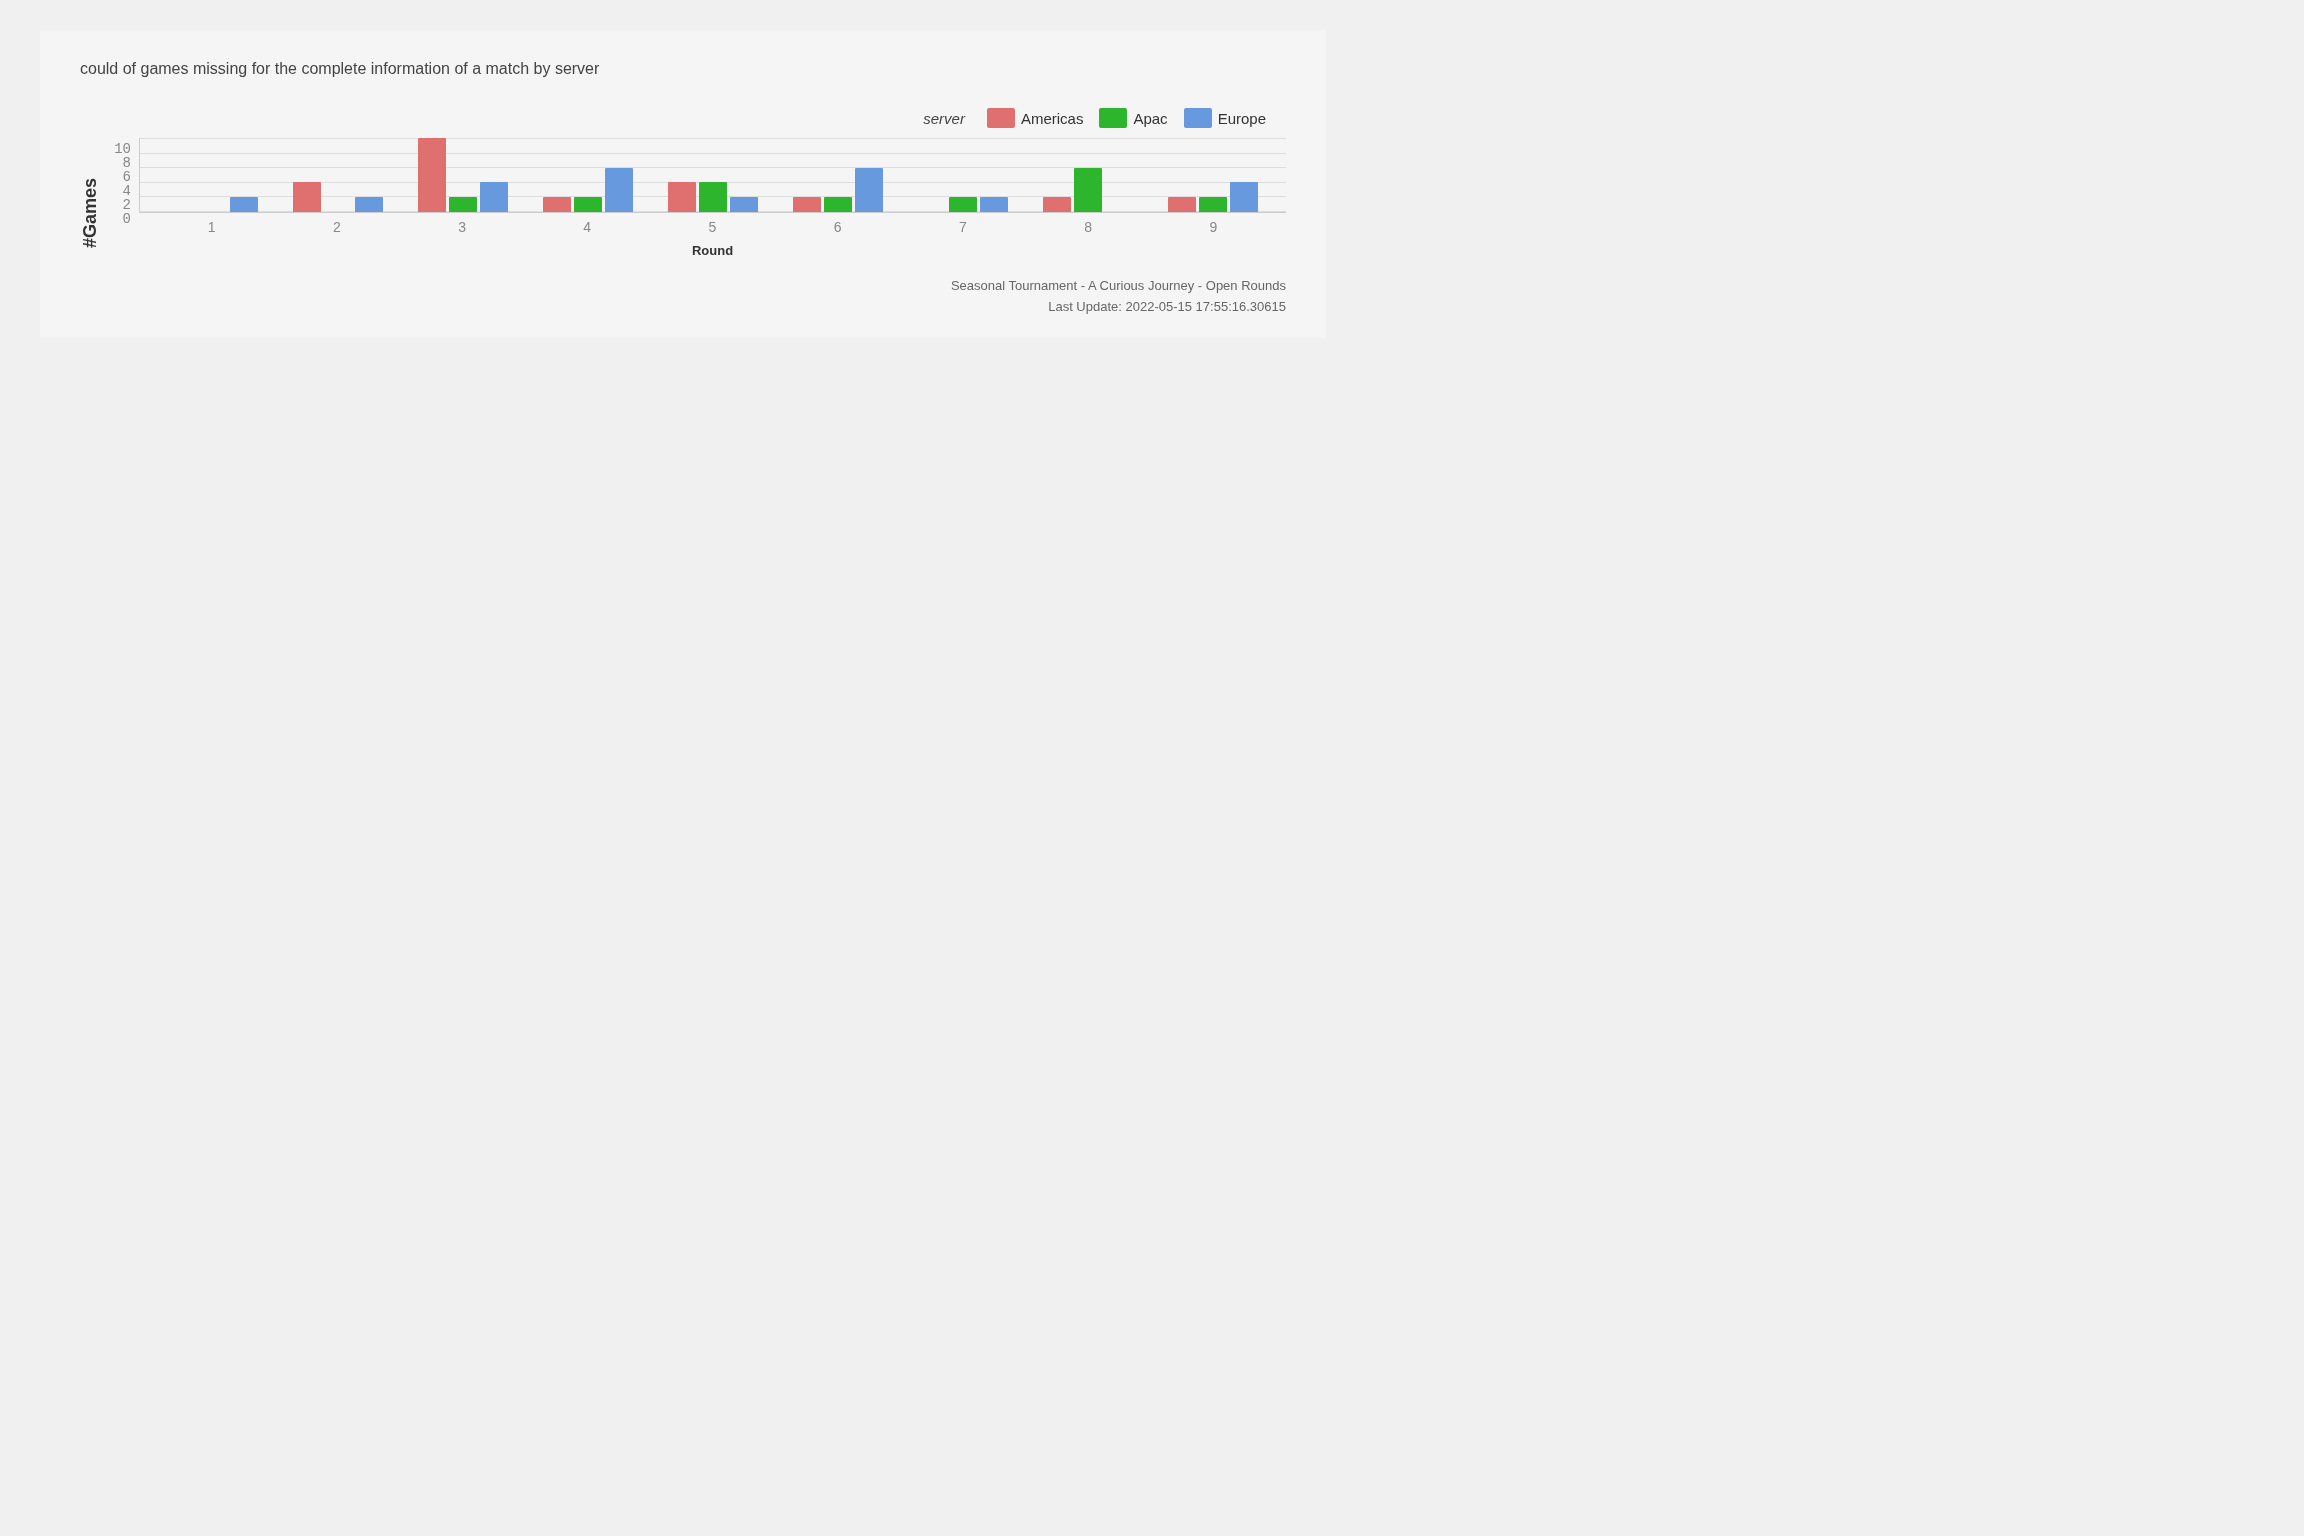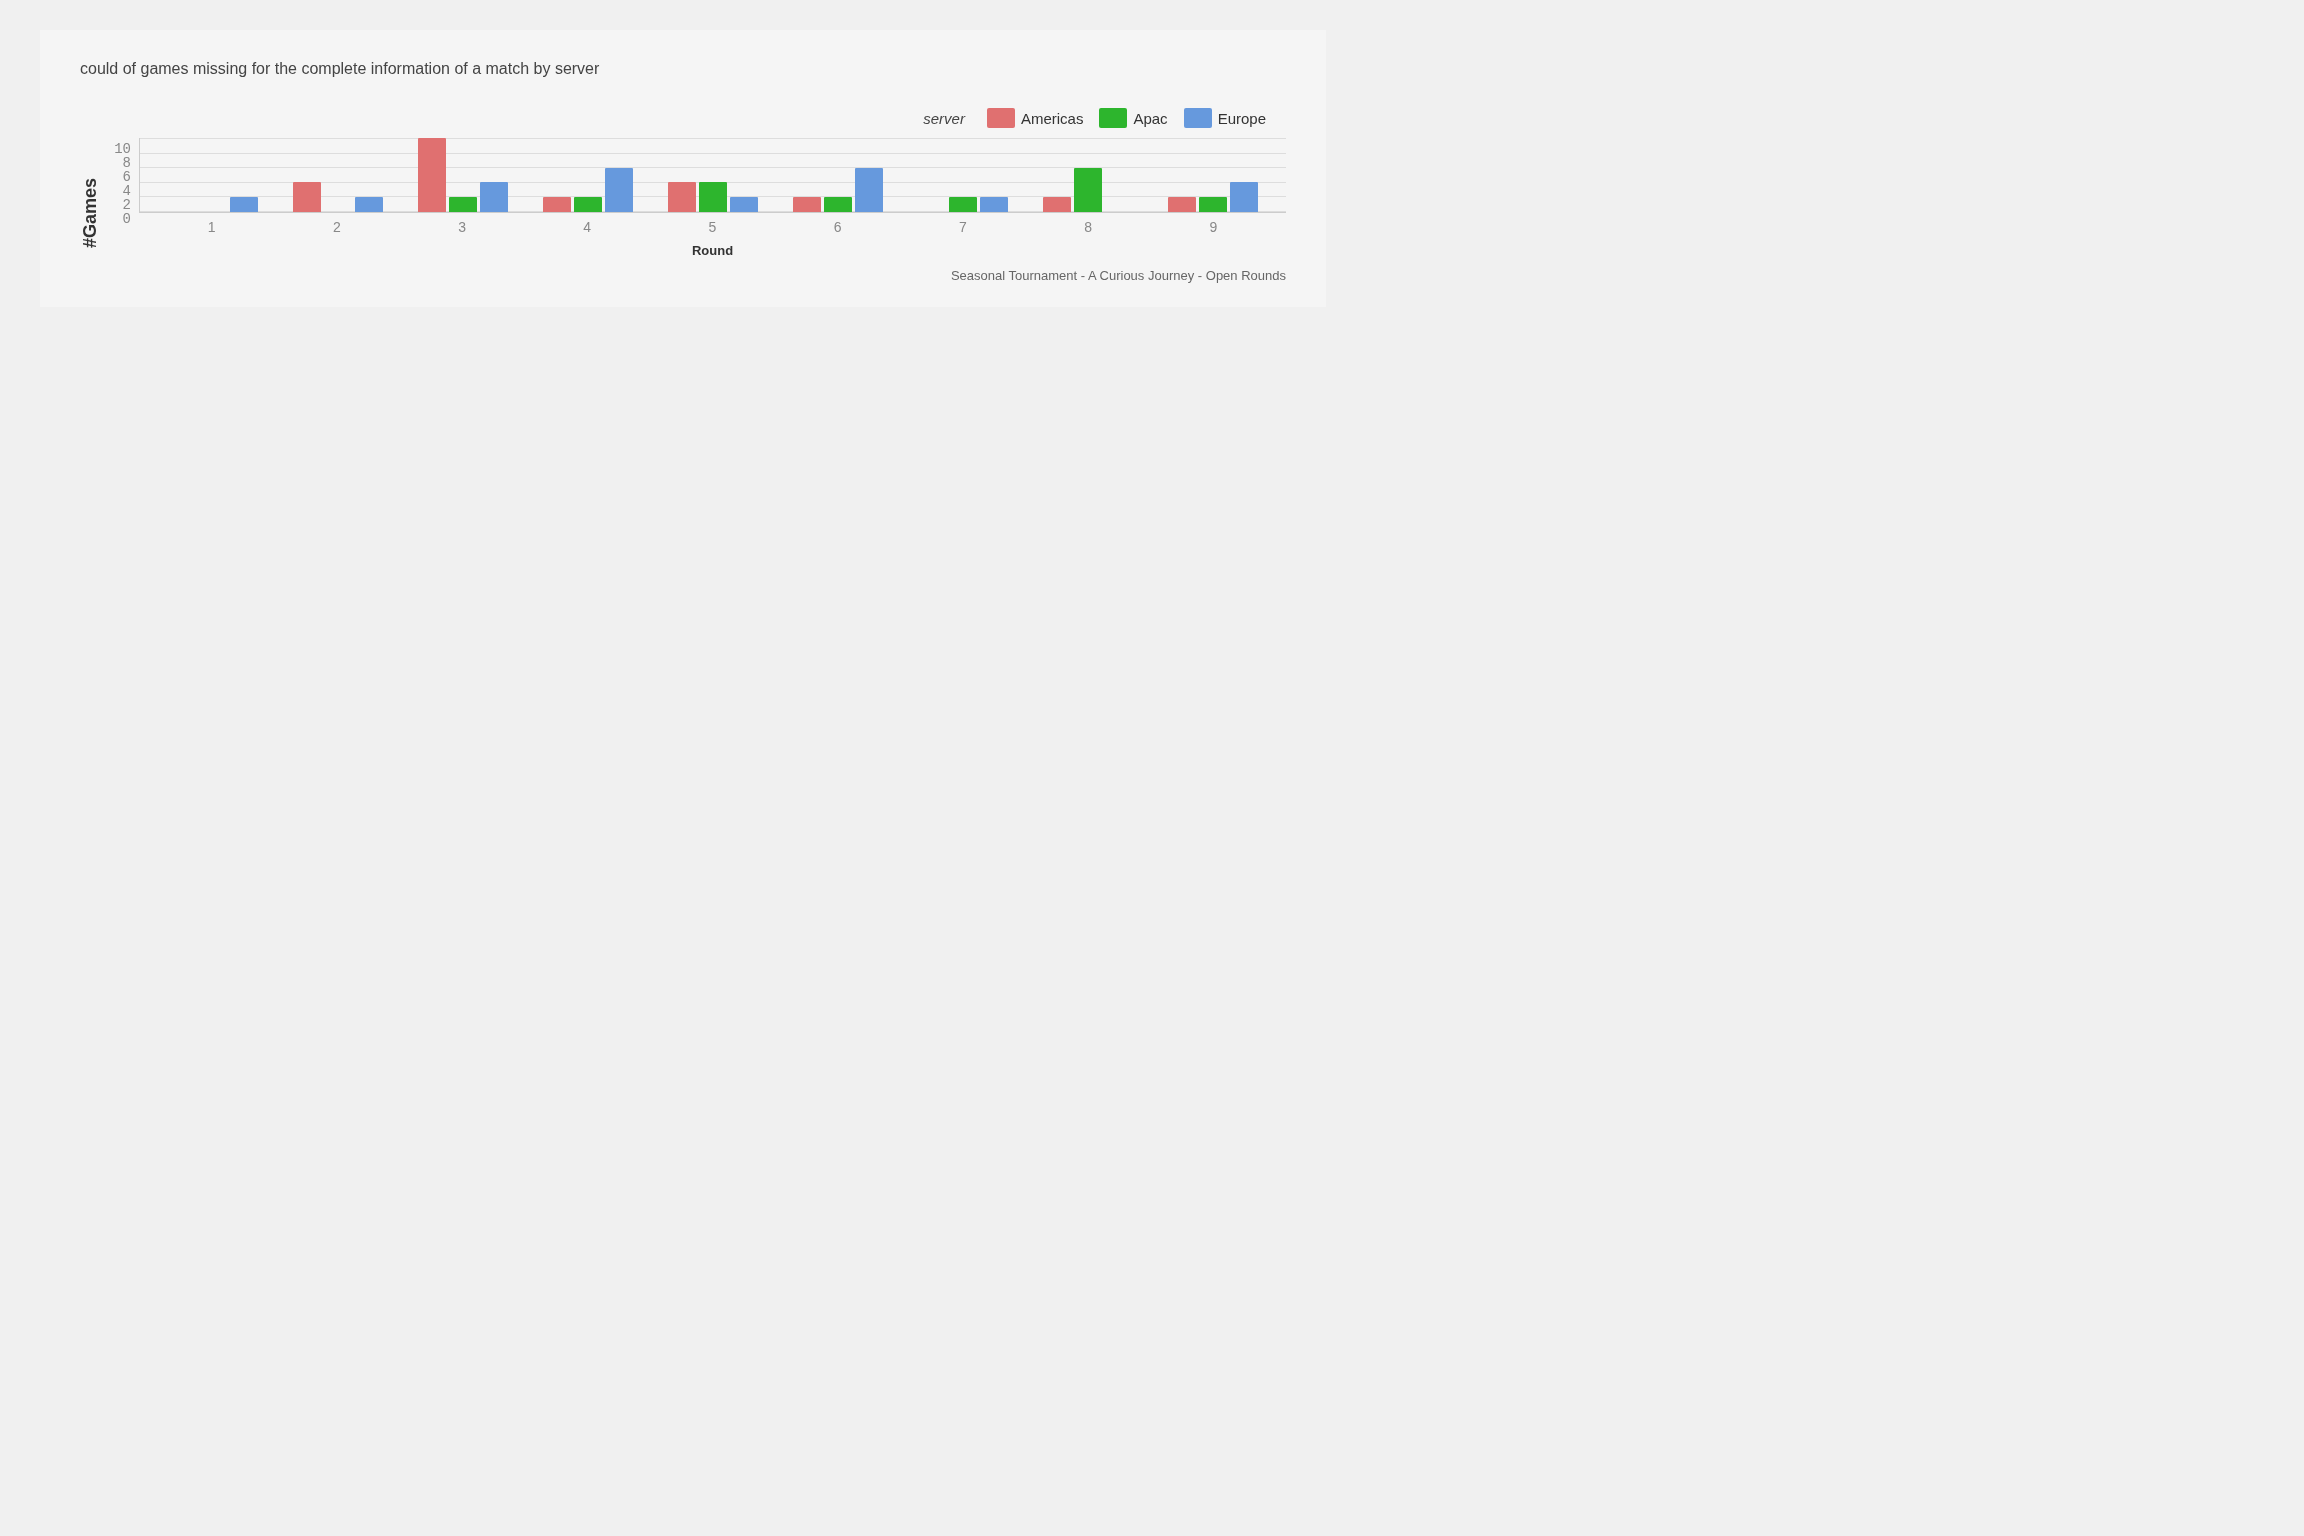--- a/index.html
+++ b/index.html
@@ -149,21 +149,21 @@
       text-align: center;
       font-size: 13px;
       font-weight: bold;
       color: #333;
       margin-top: 8px;
     }
     .footer {
       text-align: right;
       font-size: 13px;
       color: #666;
-      margin-top: 8px;
+      margin-top: 18px;
       line-height: 1.6;
     }
   </style>
 </head>
 <body>
 
 <div class="chart-container">
   <div class="chart-subtitle">could of games missing for the complete information of a match by server</div>
 
   <div class="legend-area">
@@ -261,14 +261,15 @@
           <div class="x-tick">7</div>
           <div class="x-tick">8</div>
           <div class="x-tick">9</div>
         </div>
       <div class="x-axis-label">Round</div>
     </div>
   </div>
 
   <div class="footer">
     <div>Seasonal Tournament - A Curious Journey - Open Rounds</div>
+    <div>Last Update: 2022-05-15 17:55:16.30615</div>
   </div>
 </div>
 
 </body></html>

